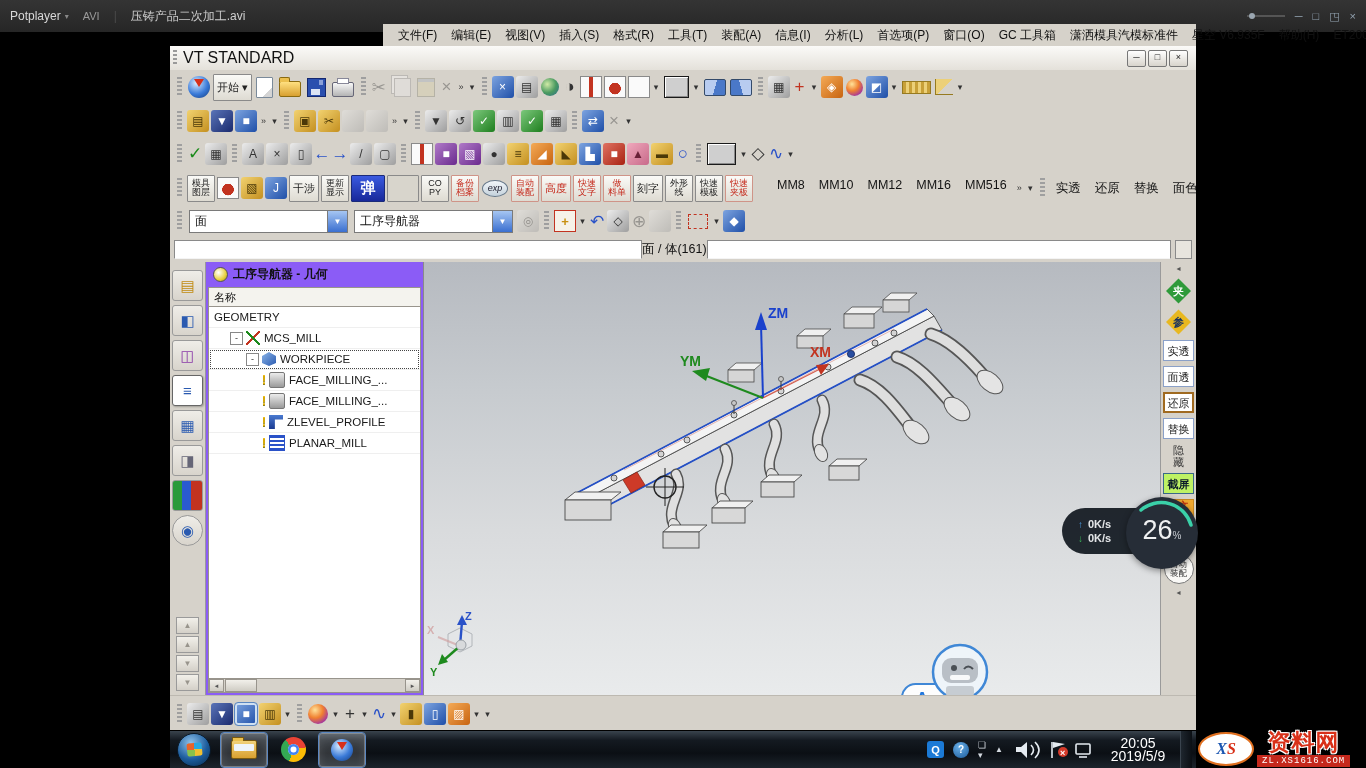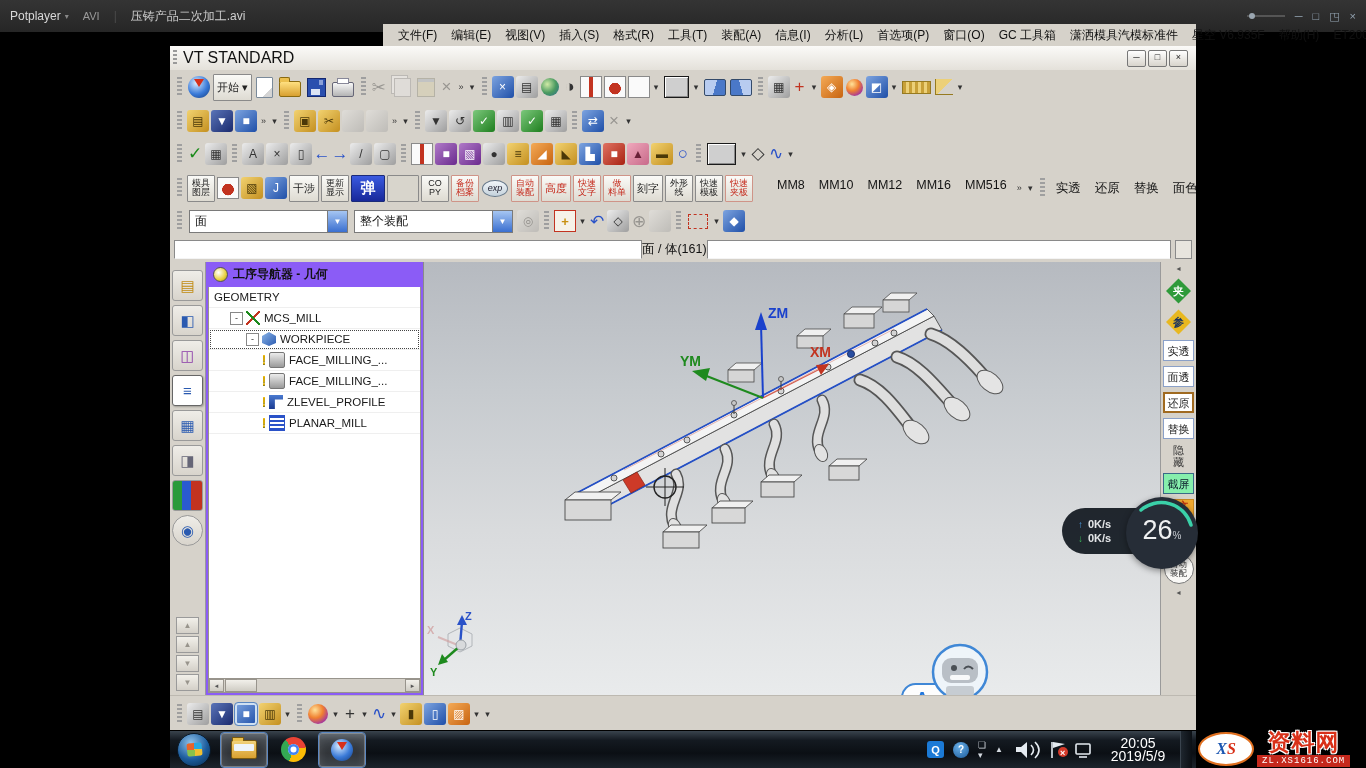--- a/index.html
+++ b/index.html
@@ -148,21 +148,21 @@
   
   .rightbar{width:36px;background:#d6d2ca;border-left:1px solid #9a9a9a;display:flex;flex-direction:column;
             align-items:center;padding-top:3px;gap:5px;box-sizing:border-box}
   .mini{color:#555;font-size:8px;height:8px;line-height:8px}
   .dia{width:26px;height:26px;display:flex;align-items:center;justify-content:center;font-size:11px;font-weight:bold;flex:none}
   .dgreen{background:#2f9a3a;color:#fff;clip-path:polygon(50% 2%,98% 50%,50% 98%,2% 50%)}
   .dyellow{background:#e8b820;color:#1a3460;clip-path:polygon(50% 2%,98% 50%,50% 98%,2% 50%)}
   .rbtn{width:31px;min-height:21px;background:#fff;border:1px solid #8aa0c8;font-size:11px;display:flex;align-items:center;
         justify-content:center;white-space:pre-line;text-align:center;line-height:12px;color:#1a1a1a;flex:none;box-sizing:border-box}
   .rbtn.active{border:2px solid #a06a20}
-  .rbtn.teal{background:#86efac;color:#0a1a2a;font-weight:normal;border-color:#3a6a88}
+  .rbtn.teal{background:#bef264;color:#0a1a2a;font-weight:bold;border-color:#3a6a88}
   .rbtn.orange{background:#f0a830;color:#c03010;border-color:#c88820;font-weight:bold}
   .rbtn.sm{font-size:10px;line-height:11px}
   .rbtn.xs{font-size:8.5px;line-height:9.5px}
   .rvert{font-size:11px;line-height:12px;white-space:pre-line;text-align:center;color:#333}
   .rcircle{width:28px;height:28px;border-radius:50%;border:1px solid #777;background:#faf9f6;font-size:8.5px;line-height:9px;
            display:flex;align-items:center;justify-content:center;white-space:pre-line;text-align:center;color:#333;flex:none}
   
   .botbar{top:671px;height:35px;border-top:1px solid #bdb9b1}
   
   .netpill{left:1062px;top:508px;width:104px;height:46px;border-radius:23px;background:rgba(22,28,36,.95);
@@ -411,21 +411,21 @@
       </span>
   </div>
 
   <div class="tbar selbar">
     <span class="tsep"></span>
     <span class="combo">
       <span>面</span>
       <span class="dd">▼</span>
     </span>
     <span class="combo">
-      <span>整个装配</span>
+      <span>工序导航器</span>
       <span class="dd">▼</span>
     </span>
     <span style="display:flex;align-items:center">
         <span class="ic2 c-gray dim">◎</span>
         <span class="tsep"></span>
         <span class="ic-snap">+</span>
         <span class="ovf">▾</span>
         <span class="gl big blue">↶</span>
         <span class="ic2 c-gray">◇</span>
         <span class="gl big dim">⊕</span>
@@ -463,20 +463,21 @@
           <span class="scrbtn">▼</span>
           <span class="scrbtn">▼</span>
         </span>
     </div>
 
     <div class="navpanel">
       <div class="nav-title">
         <span class="nav-ico"></span>
         <span>工序导航器 - 几何</span>
       </div>
+      <div class="nav-head">名称</div>
       <div class="tree">
           <div class="trow">
             <span class="tind" style="width: 5px;"></span>
             <span class="tlab">GEOMETRY</span>
           </div>
           <div class="trow">
             <span class="tind" style="width: 21px;"></span>
             <span class="texp">-</span>
             <span class="tico mcs"></span>
             <span class="tlab">MCS_MILL</span>

